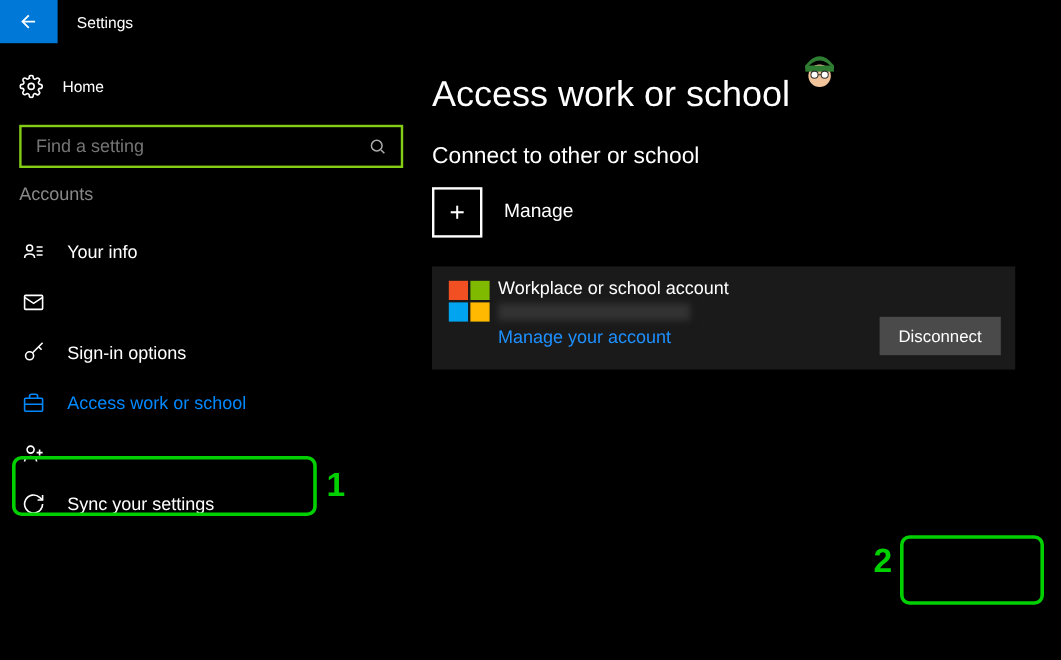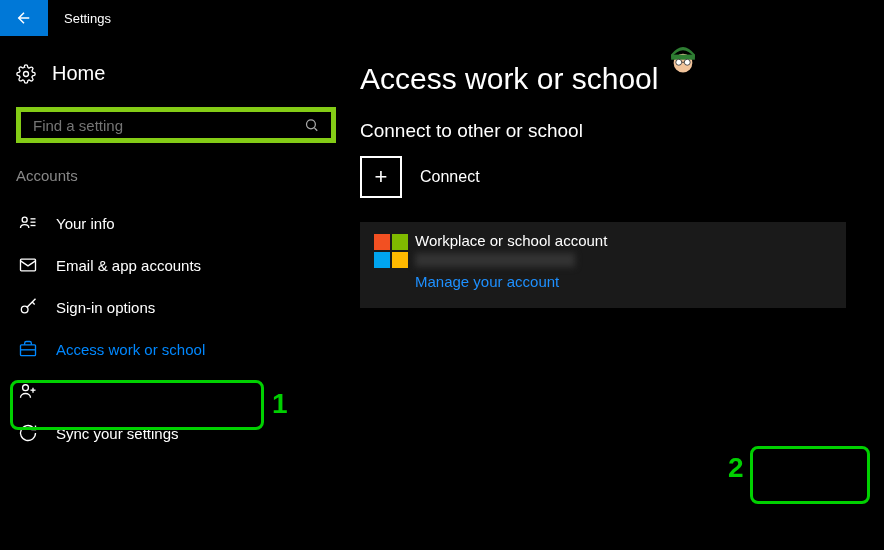--- a/index.html
+++ b/index.html
@@ -38,29 +38,29 @@
     width: 360px;
     padding: 20px 16px 0 16px;
   }
   .home-row {
     display: flex;
     align-items: center;
     gap: 16px;
     margin-bottom: 22px;
     margin-top: 6px;
   }
-  .home-row .lbl { font-size: 20px; }
+  .home-row .lbl { font-size: 13px; }
   .search {
     display: flex;
     align-items: center;
     justify-content: space-between;
-    border: 5px solid #84cc16;
+    border: 2px solid #84cc16;
     height: 36px;
     padding: 0 12px;
-    margin-bottom: 24px;
+    margin-bottom: 14px;
     width: 320px;
   }
   .search input {
     background: transparent;
     border: none;
     color: #999;
     font-size: 15px;
     width: 100%;
     outline: none;
   }
@@ -249,21 +249,20 @@
       <span>Your info</span>
     </div>
 
     <div class="nav-item">
       <span class="nav-icon">
         <svg width="20" height="20" viewBox="0 0 24 24" fill="none" stroke="#fff" stroke-width="1.6">
             <rect x="3" y="5" width="18" height="14" rx="1"></rect>
             <path d="M3 7l9 6 9-6"></path>
           </svg>
       </span>
-      <span>Email &amp; app accounts</span>
     </div>
 
     <div class="nav-item">
       <span class="nav-icon">
         <svg width="20" height="20" viewBox="0 0 24 24" fill="none" stroke="#fff" stroke-width="1.6">
             <circle cx="8" cy="15" r="4"></circle>
             <path d="M10.5 12.5L21 2"></path>
             <path d="M17 6l3 3"></path>
           </svg>
       </span>
@@ -302,37 +301,38 @@
       <span>Sync your settings</span>
     </div>
   </div>
 
   <div class="main">
     <h1>Access work or school</h1>
     <h2>Connect to other or school</h2>
 
     <div class="connect-row">
       <div class="plus-box">+</div>
-      <span>Connect</span>
+      <span>Manage</span>
     </div>
 
     <div class="account-card">
       <div class="account-top">
         <div class="ms-logo">
           <div></div>
             <div></div>
             <div></div>
             <div></div>
         </div>
         <div>
           <div class="acct-title">Workplace or school account</div>
           <div class="acct-sub"></div>
           <div class="manage-link">Manage your account</div>
         </div>
       </div>
+      <button class="disconnect-btn">Disconnect</button>
     </div>
   </div>
 </div>
 
 <div class="highlight-1"></div>
 <div class="callout-1">1</div>
 <div class="highlight-2"></div>
 <div class="callout-2">2</div>
 
 <svg class="cap" viewBox="0 0 40 40">

